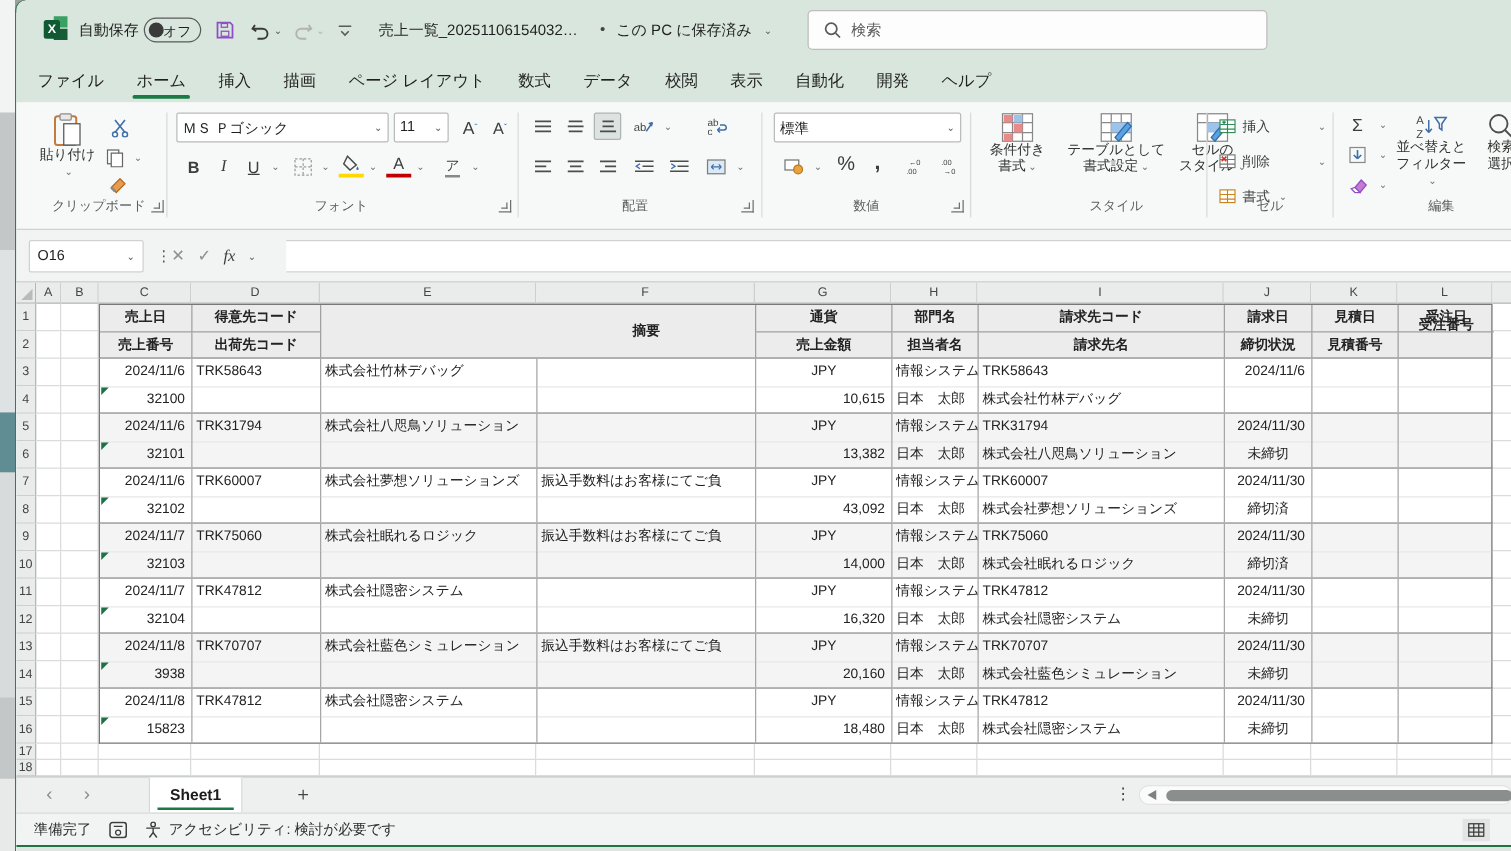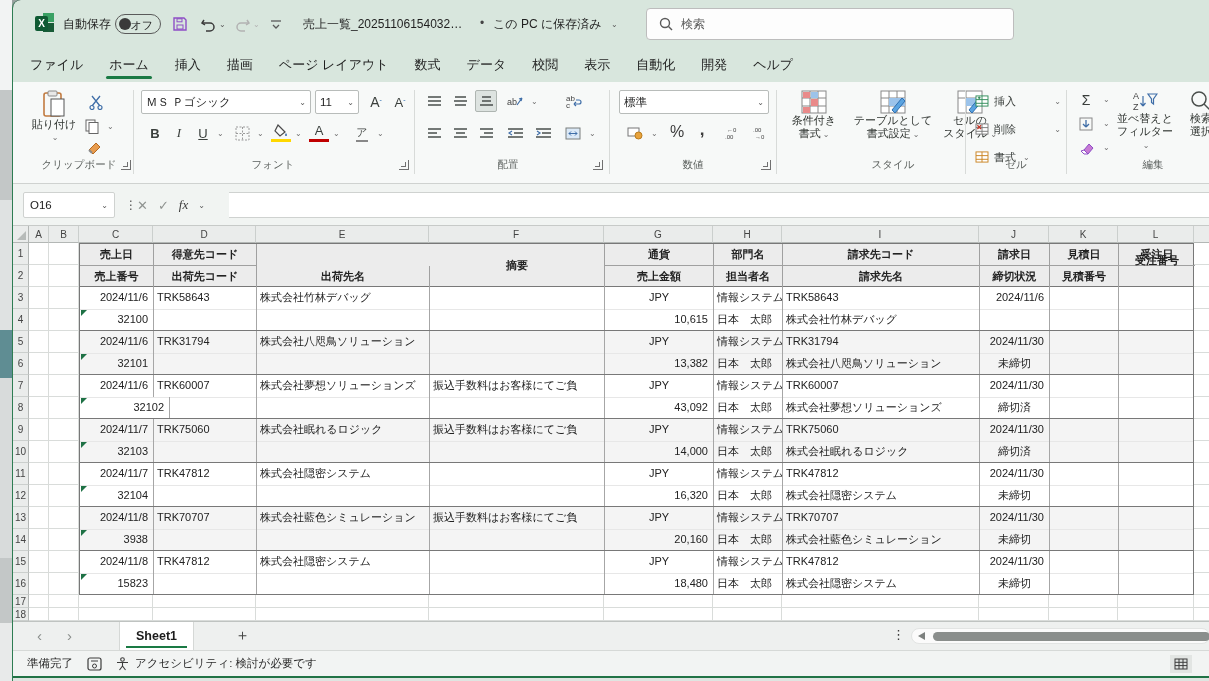--- a/index.html
+++ b/index.html
@@ -719,21 +719,20 @@
         <div class="gcell" style="left: 1181px; top: 303px; width: 16px; height: 22px;"></div>
         <div class="gcell" style="left: 1181px; top: 325px; width: 16px; height: 22px;"></div>
         <div class="gcell" style="left: 1181px; top: 347px; width: 16px; height: 22px;"></div>
         <div class="gcell" style="left: 1181px; top: 369px; width: 16px; height: 13px;"></div>
         <div class="gcell" style="left: 1181px; top: 382px; width: 16px; height: 13px;"></div>
         <div class="tblock hblock" style="left: 66px; top: 17px; width: 1115px; height: 44px;">
           <div class="hcell hmid" style="left: 0px; top: 0px; width: 74px; height: 22px;">売上日</div>
           <div class="hcell" style="left: 0px; top: 22px; width: 74px; height: 21px;">売上番号</div>
           <div class="hcell hmid" style="left: 74px; top: 0px; width: 103px; height: 22px;">得意先コード</div>
           <div class="hcell" style="left: 74px; top: 22px; width: 103px; height: 21px;">出荷先コード</div>
-          <div class="hcell" style="left: 177px; top: 22px; width: 173px; height: 21px;">出荷先名</div>
           <div class="hcell" style="left: 350px; top: 0px; width: 175px; height: 43px; line-height: 43px;">摘要</div>
           <div class="hcell hmid" style="left: 525px; top: 0px; width: 109px; height: 22px;">通貨</div>
           <div class="hcell" style="left: 525px; top: 22px; width: 109px; height: 21px;">売上金額</div>
           <div class="hcell hmid" style="left: 634px; top: 0px; width: 69px; height: 22px;">部門名</div>
           <div class="hcell" style="left: 634px; top: 22px; width: 69px; height: 21px;">担当者名</div>
           <div class="hcell hmid" style="left: 703px; top: 0px; width: 197px; height: 22px;">請求先コード</div>
           <div class="hcell" style="left: 703px; top: 22px; width: 197px; height: 21px;">請求先名</div>
           <div class="hcell hmid" style="left: 900px; top: 0px; width: 70px; height: 22px; text-align: center;">請求日</div>
           <div class="hcell" style="left: 900px; top: 22px; width: 70px; height: 21px;">締切状況</div>
           <div class="hcell hmid" style="left: 970px; top: 0px; width: 69px; height: 22px;">見積日</div>
@@ -785,21 +784,21 @@
           <div class="rcell ra" style="left: 900px; top: 0px; width: 70px; height: 22px;">2024/11/30</div>
           <div class="rcell ca" style="left: 900px; top: 22px; width: 70px; height: 21px;">未締切</div>
           <div class="rcell " style="left: 970px; top: 0px; width: 69px; height: 22px;"></div>
           <div class="rcell " style="left: 970px; top: 22px; width: 69px; height: 21px;"></div>
           <div class="rcell " style="left: 1039px; top: 0px; width: 76px; height: 22px; border-right: none;"></div>
           <div class="rcell " style="left: 1039px; top: 22px; width: 76px; height: 21px; border-right: none;"></div>
         </div>
         <div class="tblock" style="left: 66px; top: 149px; width: 1115px; height: 44px; background: rgb(255, 255, 255);">
           <div class="midline"></div>
           <div class="rcell ra" style="left: 0px; top: 0px; width: 74px; height: 22px;">2024/11/6</div>
-          <div class="rcell ra" style="left: 0px; top: 22px; width: 90px; height: 21px;">32102</div>
+          <div class="rcell ra" style="left: 0px; top: 22px; width: 74px; height: 21px;">32102</div>
           <div class="gtri" style="left: 1px; top: 23px;"></div>
           <div class="rcell la" style="left: 74px; top: 0px; width: 103px; height: 22px;">TRK60007</div>
           <div class="rcell " style="left: 74px; top: 22px; width: 103px; height: 21px;"></div>
           <div class="rcell la" style="left: 177px; top: 0px; width: 173px; height: 22px;">株式会社夢想ソリューションズ</div>
           <div class="rcell " style="left: 177px; top: 22px; width: 173px; height: 21px;"></div>
           <div class="rcell la" style="left: 350px; top: 0px; width: 175px; height: 22px;">振込手数料はお客様にてご負</div>
           <div class="rcell " style="left: 350px; top: 22px; width: 175px; height: 21px;"></div>
           <div class="rcell ca" style="left: 525px; top: 0px; width: 109px; height: 22px;">JPY</div>
           <div class="rcell ra" style="left: 525px; top: 22px; width: 109px; height: 21px;">43,092</div>
           <div class="rcell la" style="left: 634px; top: 0px; width: 69px; height: 22px;">情報システム</div>

